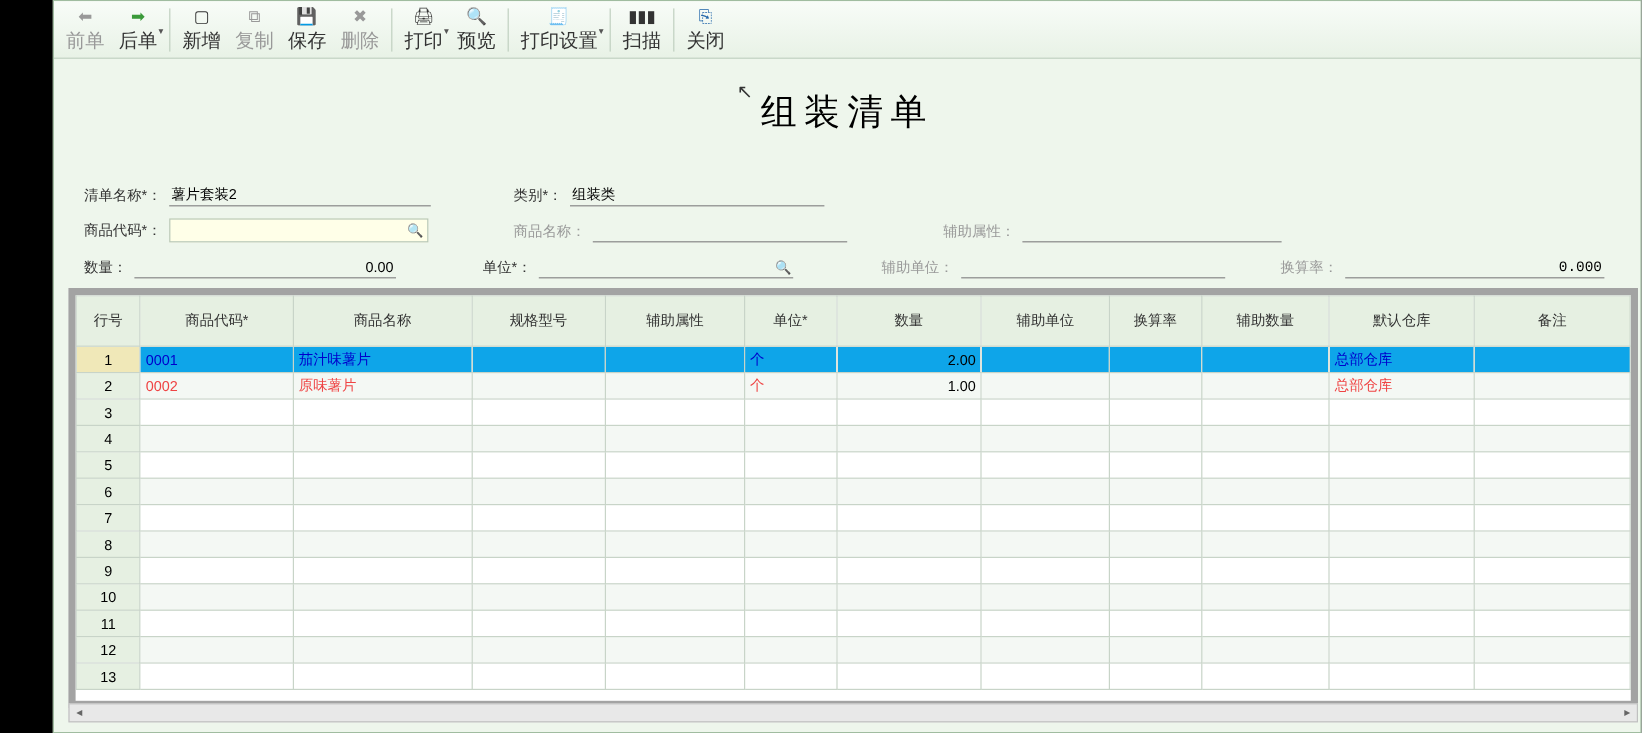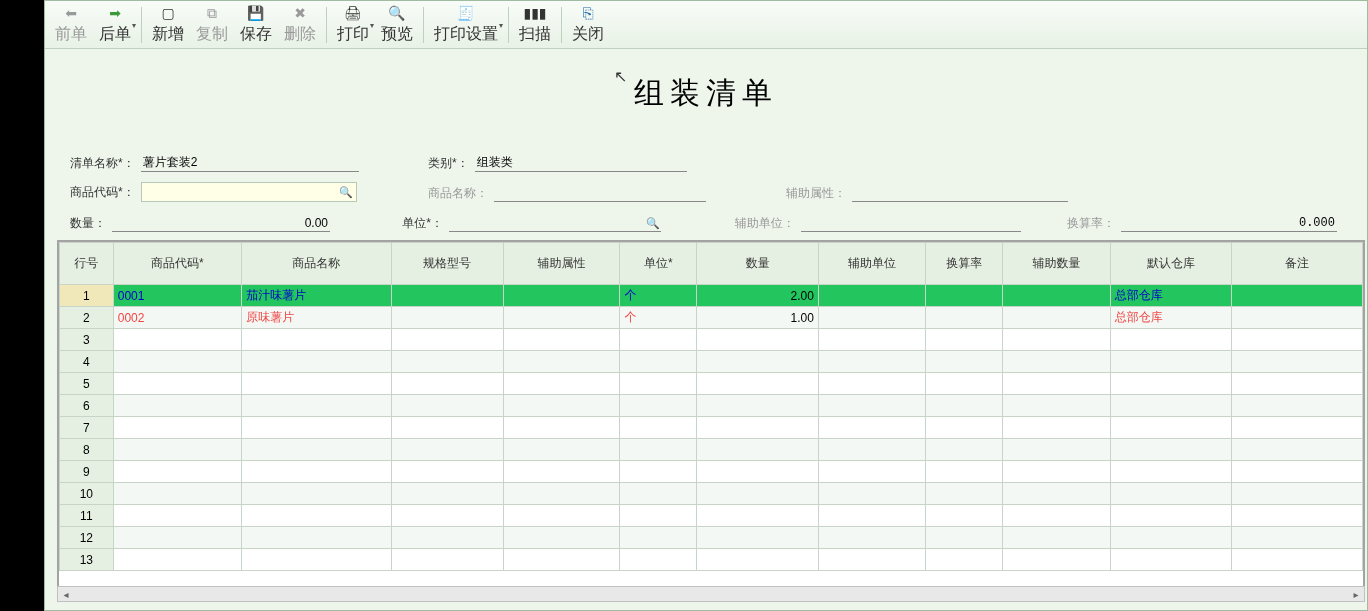--- a/index.html
+++ b/index.html
@@ -143,21 +143,21 @@
     width:16px;height:16px;
     align-items:center;justify-content:center;
     color:#3a6ea5;
     margin-left:-16px;
     cursor:pointer;
     font-size:11px;
   }
   
   .grid-wrap {
     margin: 8px 2px 0 12px;
-    border: 2px solid #a3a3a3;
+    border: 6px solid #a3a3a3;
     background: #fff;
     overflow: auto;
     position: relative;
     height: 350px;
   }
   table.data {
     border-collapse: collapse;
     width: 100%;
     table-layout: fixed;
   }
@@ -185,21 +185,21 @@
   .col-name { width: 128px; }
   .col-spec { width: 96px; }
   .col-aux { width: 100px; }
   .col-unit { width: 66px; }
   .col-qty { width: 104px; text-align:right;}
   .col-auxunit { width: 92px; }
   .col-rate { width: 66px; }
   .col-auxqty { width: 92px; }
   .col-wh { width: 104px; }
   .col-remark { width: 112px; }
-  tr.sel td { background: #22c55e; }
+  tr.sel td { background: #0ea5e9; }
   tr.sel td.rownum { background: #f0e8b8; }
   tr.sel td.link { color: #0000cc; }
   td.link { color: #ef4444; }
   tr.alt td { background: #f4f8f4; }
   tr.alt td.rownum { background: #e6f0e2; }
   .hscroll {
     position: absolute;
     left: 12px;
     right: 2px;
     bottom: 8px;

